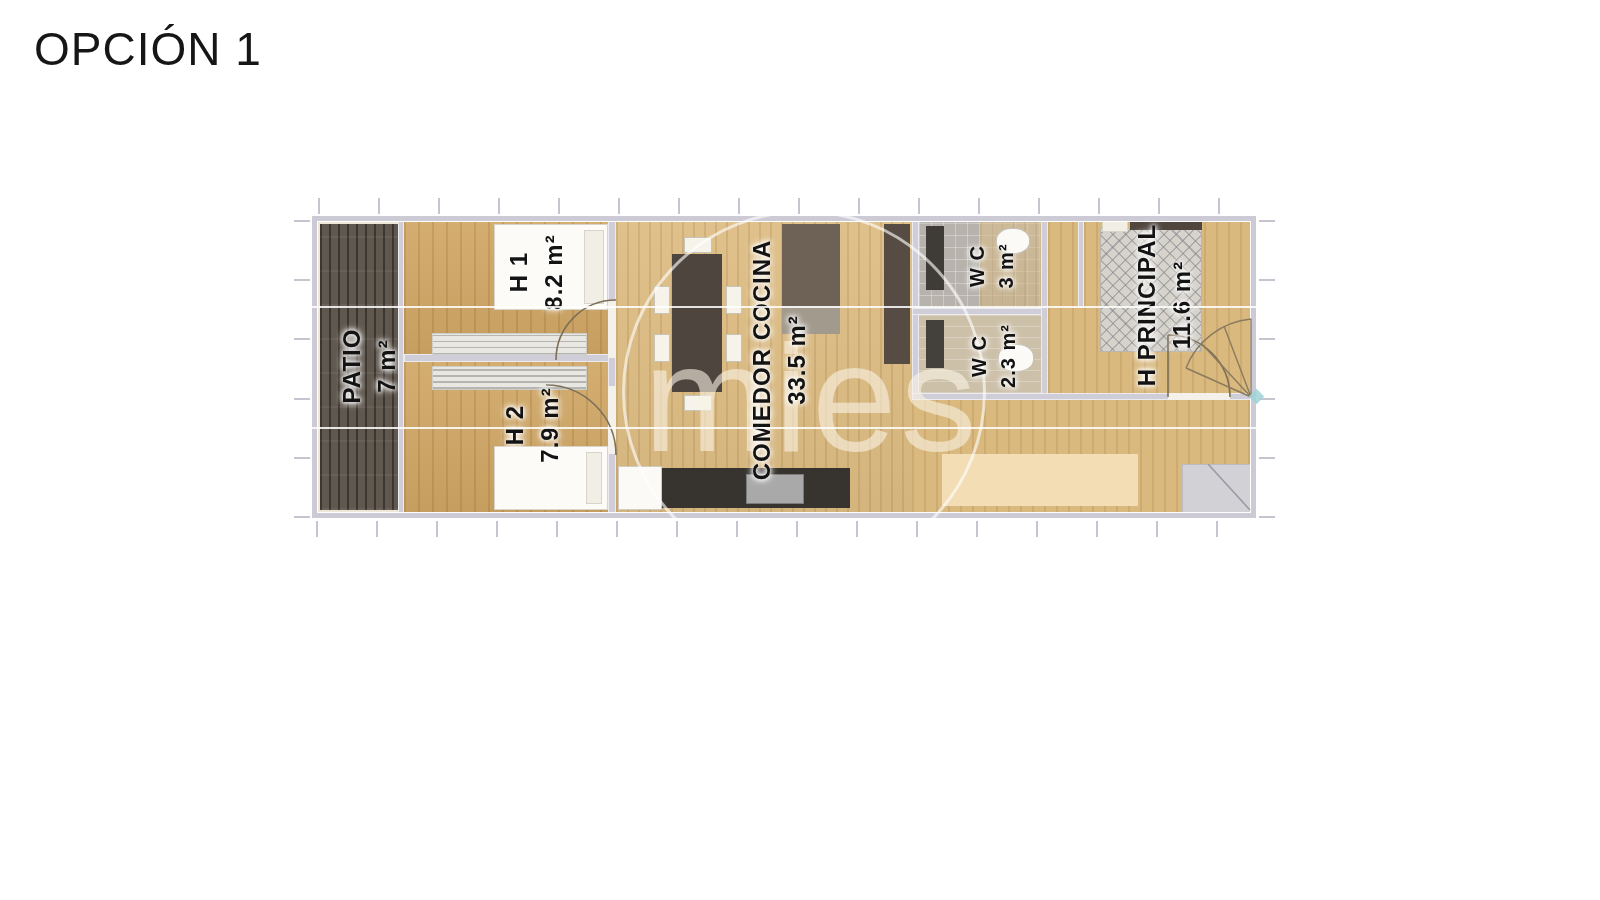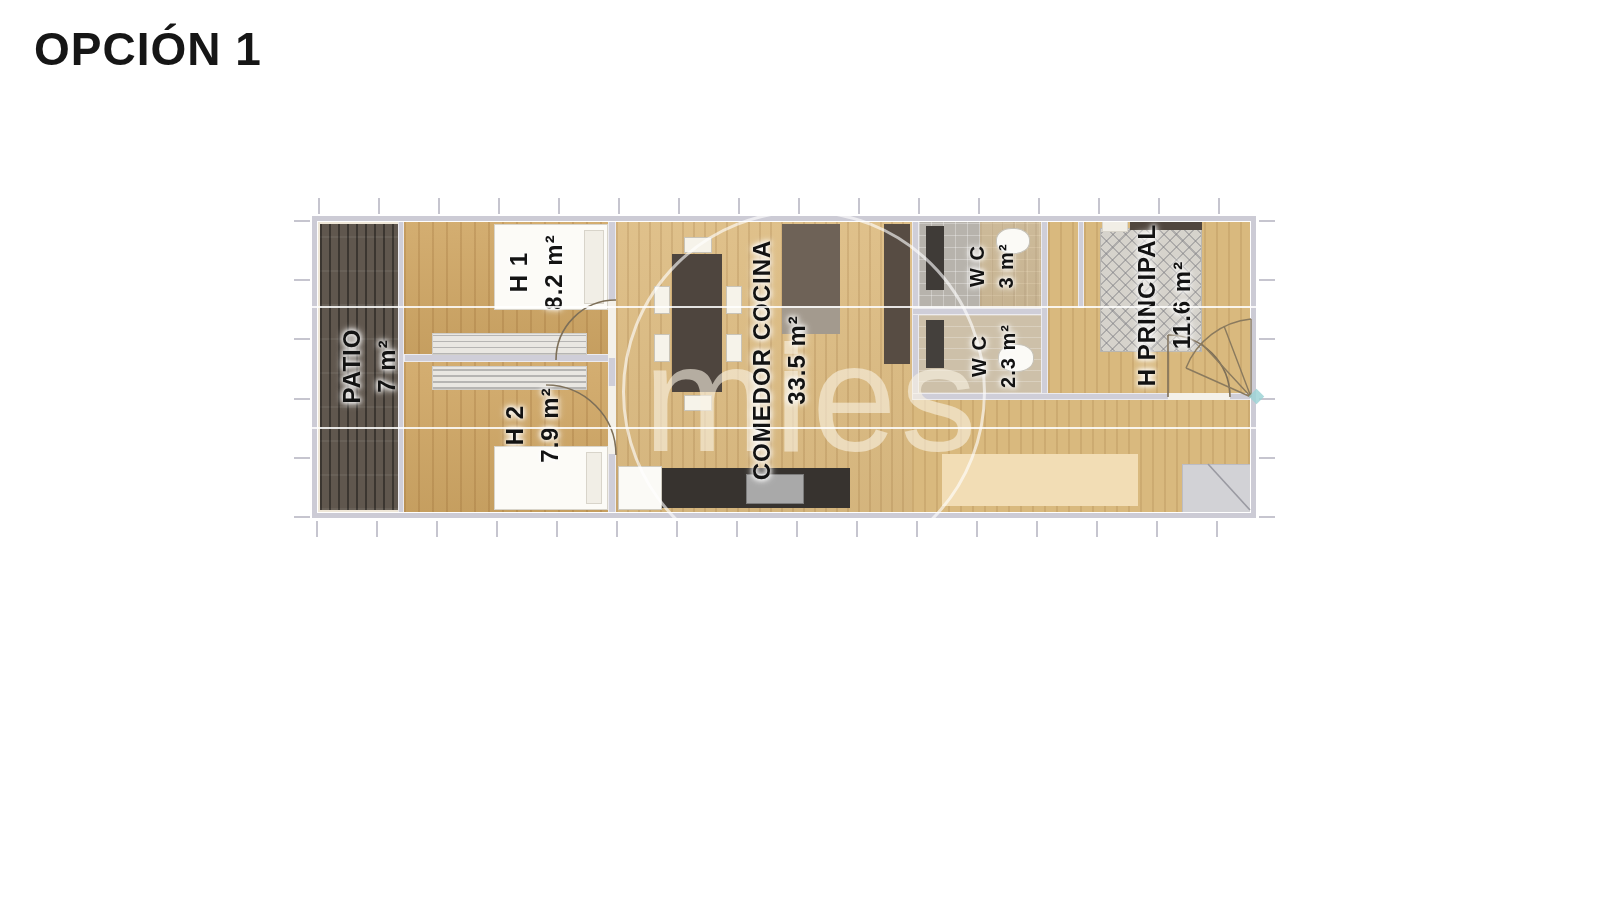--- a/index.html
+++ b/index.html
@@ -1,21 +1,21 @@
 <!DOCTYPE html>
 <html><head>
 <meta charset="utf-8">
 <style>
   html,body{margin:0;padding:0;background:#ffffff;}
   #stage{position:relative;width:1600px;height:900px;background:#ffffff;overflow:hidden;
          font-family:"Liberation Sans",sans-serif;}
   .abs{position:absolute;}
 
   
-  #page-title{left:34px;top:22px;font-size:46px;font-weight:700;color:#161616;letter-spacing:1px;}
+  #page-title{left:34px;top:22px;font-size:46px;font-weight:400;color:#161616;letter-spacing:1px;}
   #caption{left:1160px;top:830px;width:375px;text-align:right;font-size:21.5px;font-weight:700;
            color:#141414;letter-spacing:0.2px;}
 
   
   #plan{left:312px;top:216px;width:944px;height:302px;overflow:hidden;background:#efe7d8;}
   #plan-wall{left:0;top:0;right:0;bottom:0;border:5px solid #cccbd5;box-shadow:inset 0 0 0 1px #ffffff;z-index:8;}
 
   
   .floor{z-index:1;}
   .wood-a{background-color:#d0a765;background-image:

